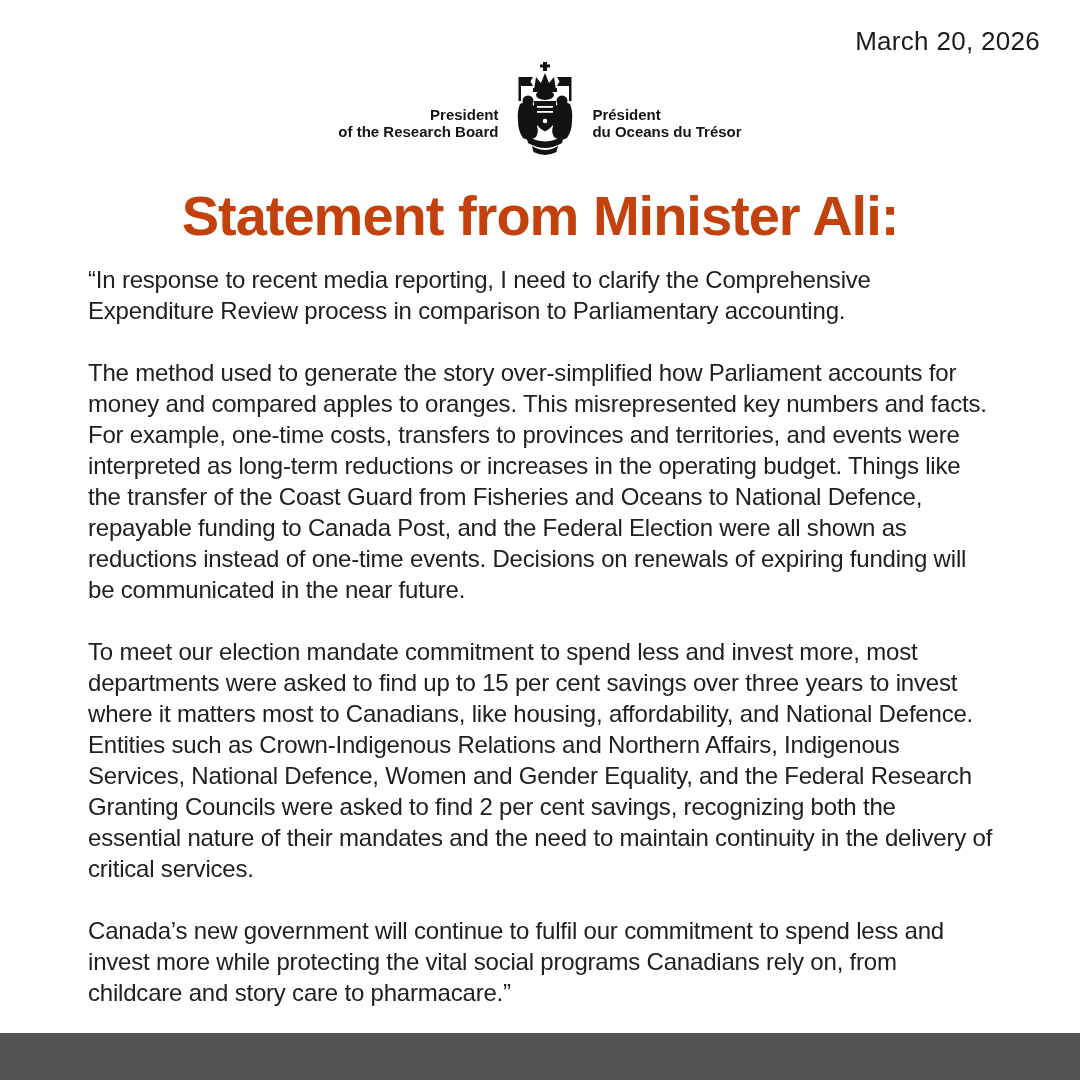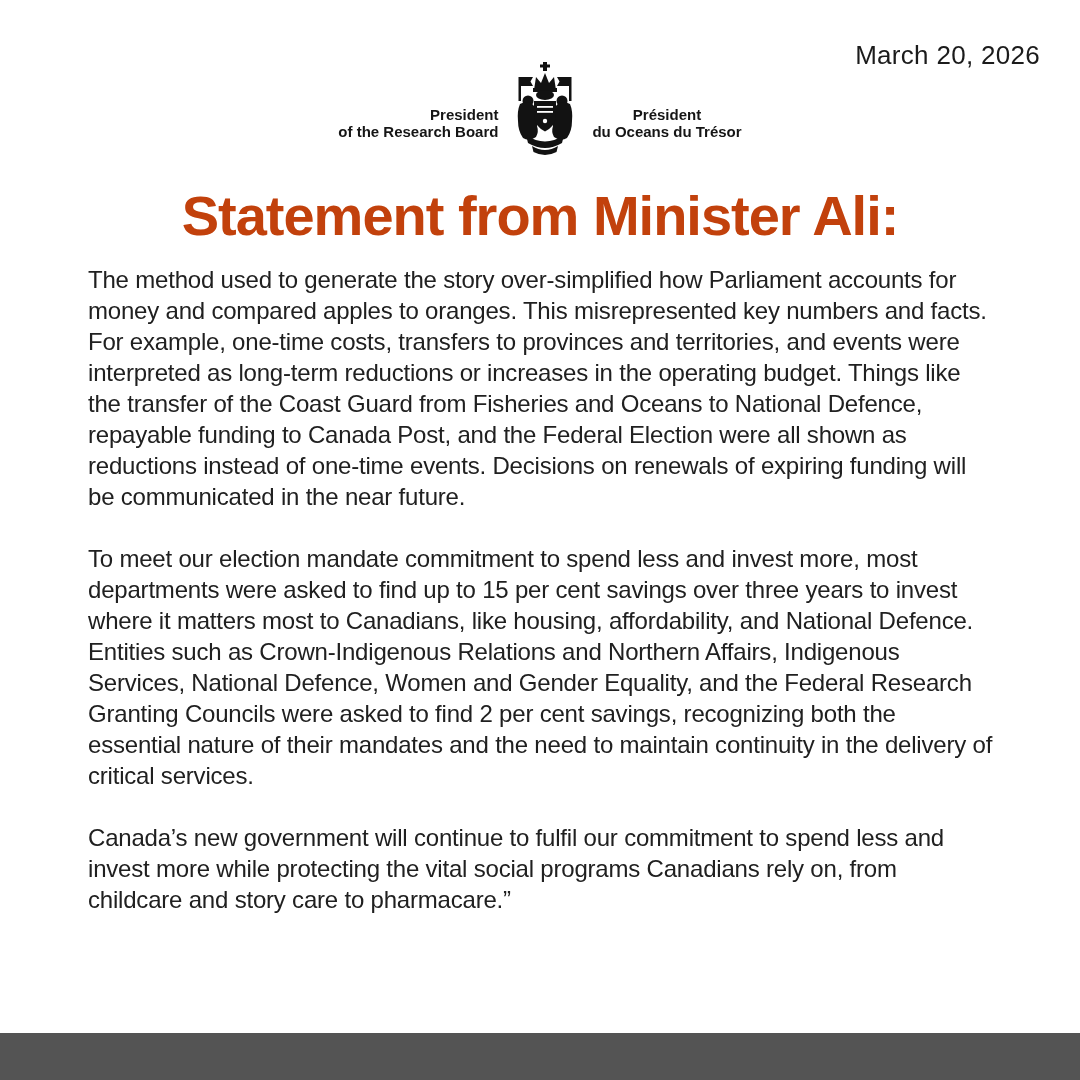--- a/index.html
+++ b/index.html
@@ -12,21 +12,21 @@
     width: 1080px;
     height: 1080px;
     margin: 0 auto;
     background: #ffffff;
     overflow: hidden;
     font-family: "Liberation Sans", sans-serif;
     color: #1e1e1e;
   }
   .date {
     position: absolute;
-    top: 40px;
+    top: 26px;
     right: 40px;
     font-size: 26px;
     letter-spacing: 0.3px;
     color: #1b1b1b;
   }
   .gov-header {
     position: absolute;
     top: 62px;
     left: 0;
     right: 0;
@@ -36,21 +36,21 @@
     gap: 14px;
   }
   .dept-text {
     margin-top: 44px;
     font-size: 15px;
     font-weight: bold;
     line-height: 17px;
     color: #151515;
   }
   .dept-text.en { text-align: right; }
-  .dept-text.fr { text-align: center; }
+  .dept-text.fr { text-align: left; }
   .emblem {
     width: 66px;
     height: 96px;
     flex: 0 0 auto;
   }
   .page-title {
     position: absolute;
     top: 183px;
     left: 0;
     width: 100%;
@@ -135,20 +135,21 @@
     <div class="dept-text fr">
       <div>Président</div>
       <div>du Oceans du Trésor</div>
     </div>
 
   </div>
 
   <h1 class="page-title">Statement from Minister Ali:</h1>
 
   <div class="statement-body">
+    <p>“In response to recent media reporting, I need to clarify the Comprehensive Expenditure Review process in comparison to Parliamentary accounting.</p>
     <p>The method used to generate the story over-simplified how Parliament accounts for money and compared apples to oranges. This misrepresented key numbers and facts. For example, one-time costs, transfers to provinces and territories, and events were interpreted as long-term reductions or increases in the operating budget. Things like the transfer of the Coast Guard from Fisheries and Oceans to National Defence, repayable funding to Canada Post, and the Federal Election were all shown as reductions instead of one-time events. Decisions on renewals of expiring funding will be communicated in the near future.</p>
     <p>To meet our election mandate commitment to spend less and invest more, most departments were asked to find up to 15 per cent savings over three years to invest where it matters most to Canadians, like housing, affordability, and National Defence. Entities such as Crown-Indigenous Relations and Northern Affairs, Indigenous Services, National Defence, Women and Gender Equality, and the Federal Research Granting Councils were asked to find 2 per cent savings, recognizing both the essential nature of their mandates and the need to maintain continuity in the delivery of critical services.</p>
     <p>Canada’s new government will continue to fulfil our commitment to spend less and invest more while protecting the vital social programs Canadians rely on, from childcare and story care to pharmacare.”</p>
   </div>
 
   <div class="footer-bar" style="background: rgb(84, 84, 84);"></div>
 
 </div>
 
 </body></html>

